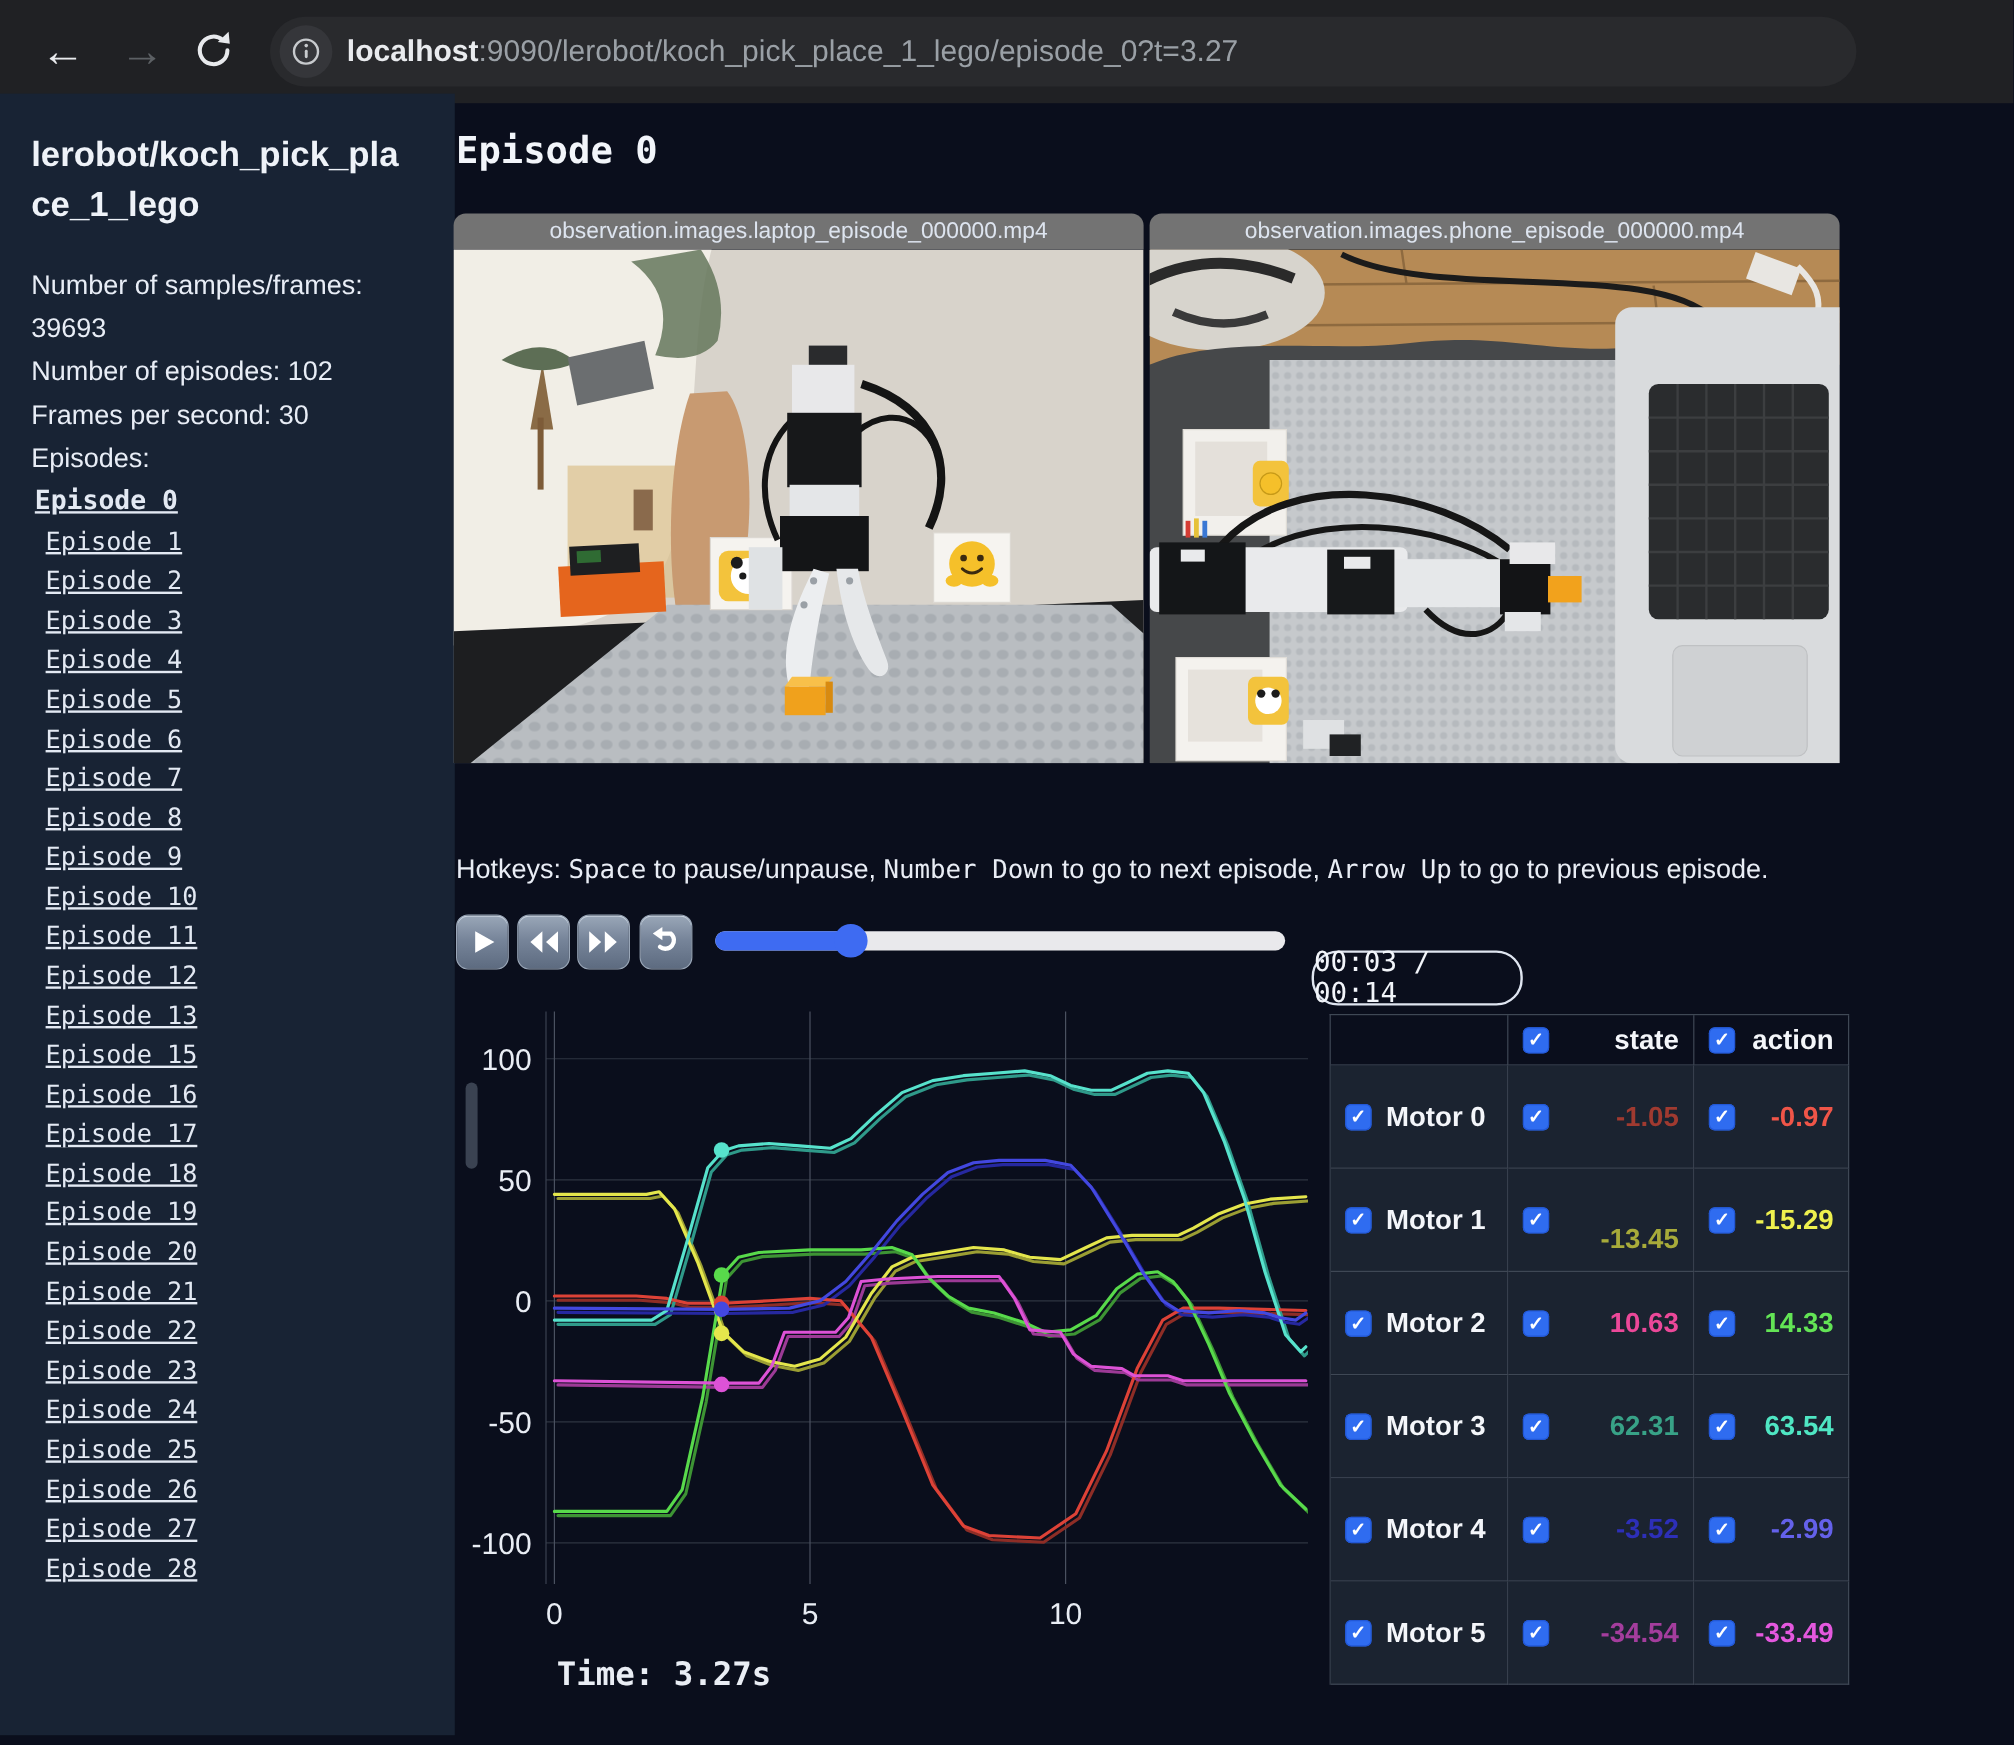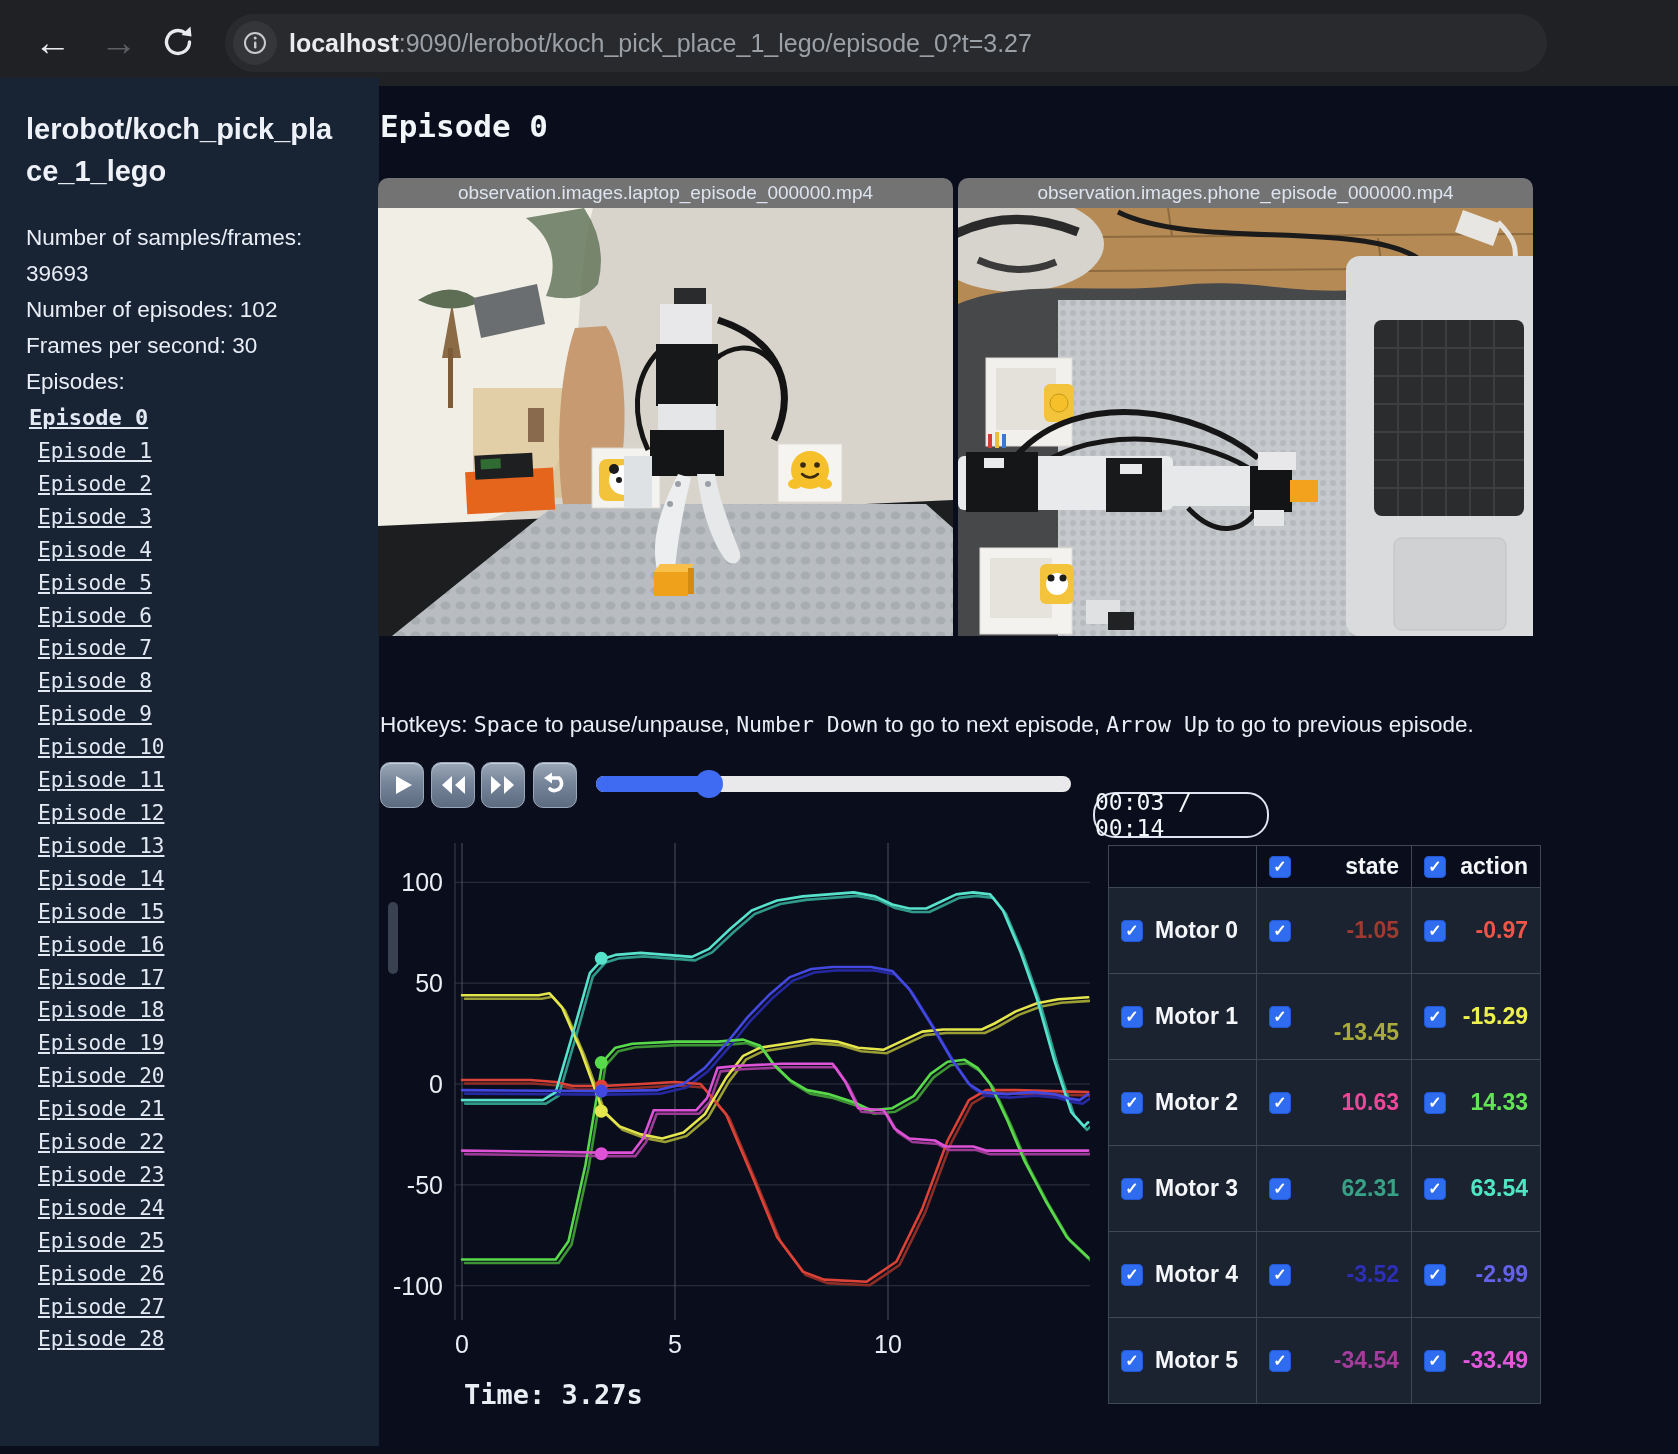--- a/index.html
+++ b/index.html
@@ -98,21 +98,20 @@
       <a class="ep-link">Episode 4</a>
       <a class="ep-link">Episode 5</a>
       <a class="ep-link">Episode 6</a>
       <a class="ep-link">Episode 7</a>
       <a class="ep-link">Episode 8</a>
       <a class="ep-link">Episode 9</a>
       <a class="ep-link">Episode 10</a>
       <a class="ep-link">Episode 11</a>
       <a class="ep-link">Episode 12</a>
       <a class="ep-link">Episode 13</a>
-      <a class="ep-link">Episode 14</a>
       <a class="ep-link">Episode 15</a>
       <a class="ep-link">Episode 16</a>
       <a class="ep-link">Episode 17</a>
       <a class="ep-link">Episode 18</a>
       <a class="ep-link">Episode 19</a>
       <a class="ep-link">Episode 20</a>
       <a class="ep-link">Episode 21</a>
       <a class="ep-link">Episode 22</a>
       <a class="ep-link">Episode 23</a>
       <a class="ep-link">Episode 24</a>

